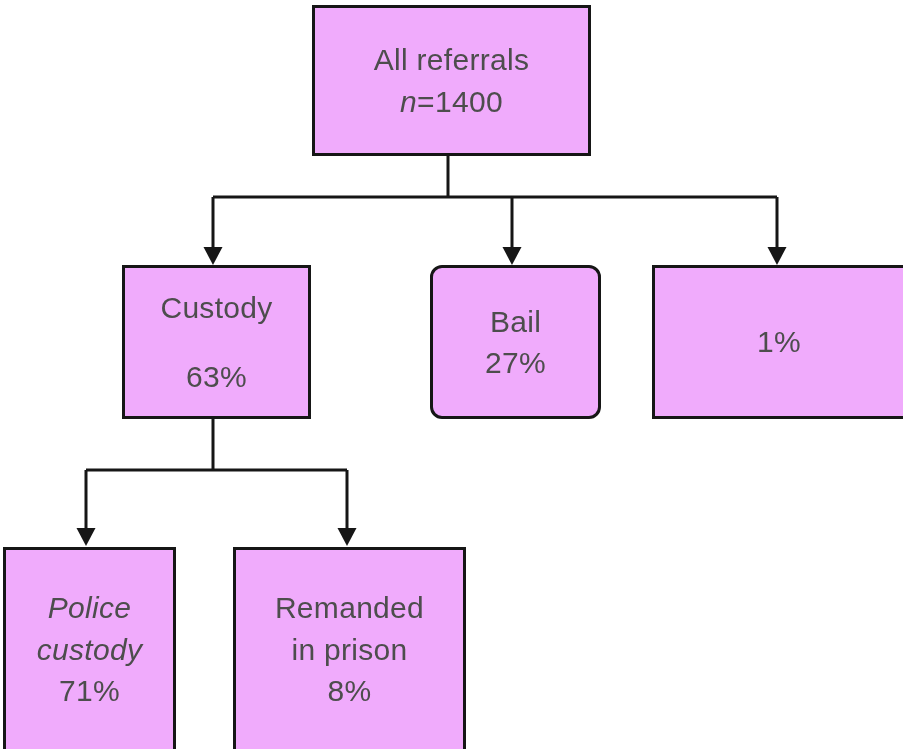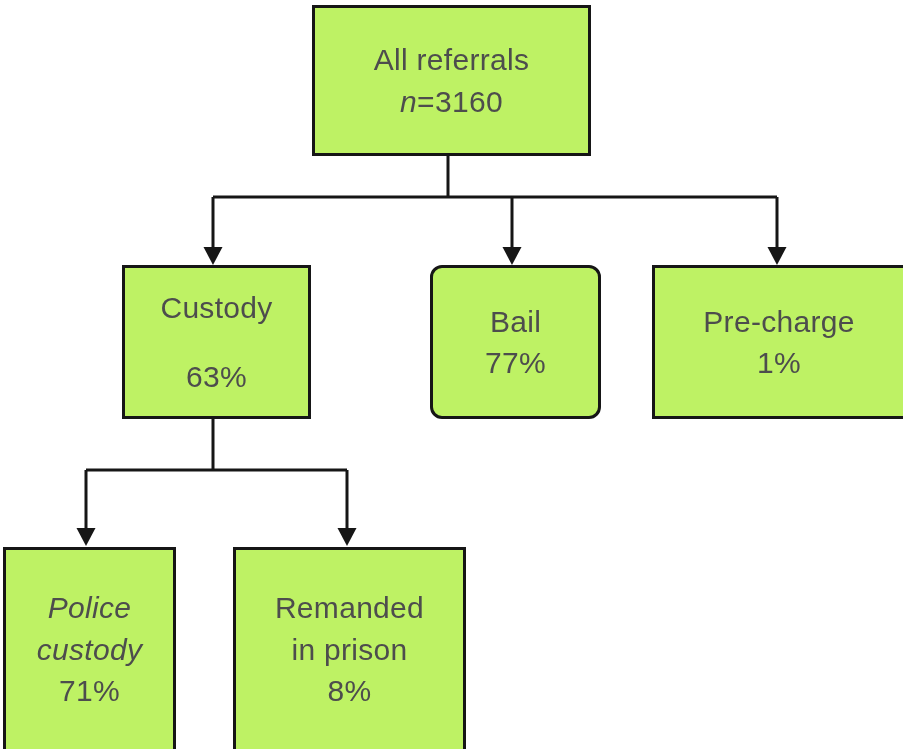--- a/index.html
+++ b/index.html
@@ -25,21 +25,21 @@
     stroke: var(--connector, #161616);
     stroke-width: 3;
     fill: none;
   }
   .arrowhead {
     fill: var(--connector, #161616);
     stroke: none;
   }
   .node {
     position: absolute;
-    background: #bef264;
+    background: #f0abfc;
     border: 3px solid var(--box-border, #161616);
     display: flex;
     flex-direction: column;
     align-items: center;
     justify-content: center;
     text-align: center;
     color: var(--text, #4d4d4d);
     font-size: 30px;
     line-height: 1.38;
     letter-spacing: 0.3px;
@@ -68,35 +68,34 @@
     <path class="connector-line" d="M213 413 V470 M86 470 H347 M86 470 V529 M347 470 V529"></path>
     <polygon class="arrowhead" points="203.5,247 222.5,247 213,265"></polygon>
     <polygon class="arrowhead" points="502.5,247 521.5,247 512,265"></polygon>
     <polygon class="arrowhead" points="767.5,247 786.5,247 777,265"></polygon>
     <polygon class="arrowhead" points="76.5,528 95.5,528 86,546"></polygon>
     <polygon class="arrowhead" points="337.5,528 356.5,528 347,546"></polygon>
   </svg>
 
   <div class="node node-root">
     <span class="label">All referrals</span>
-    <span class="value"><span class="nvar">n</span><span>=3160</span></span>
+    <span class="value"><span class="nvar">n</span><span>=1400</span></span>
   </div>
 
   <div class="node node-custody">
     <span class="label">Custody</span>
     <span class="value">63%</span>
   </div>
 
   <div class="node node-bail">
     <span class="label">Bail</span>
-    <span class="value">77%</span>
+    <span class="value">27%</span>
   </div>
 
   <div class="node node-precharge">
-    <span class="label">Pre-charge</span>
     <span class="value">1%</span>
   </div>
 
   <div class="node node-police">
     <span class="label">Police custody</span>
     <span class="value">71%</span>
   </div>
 
   <div class="node node-remanded">
     <span class="label">Remanded in prison</span>

